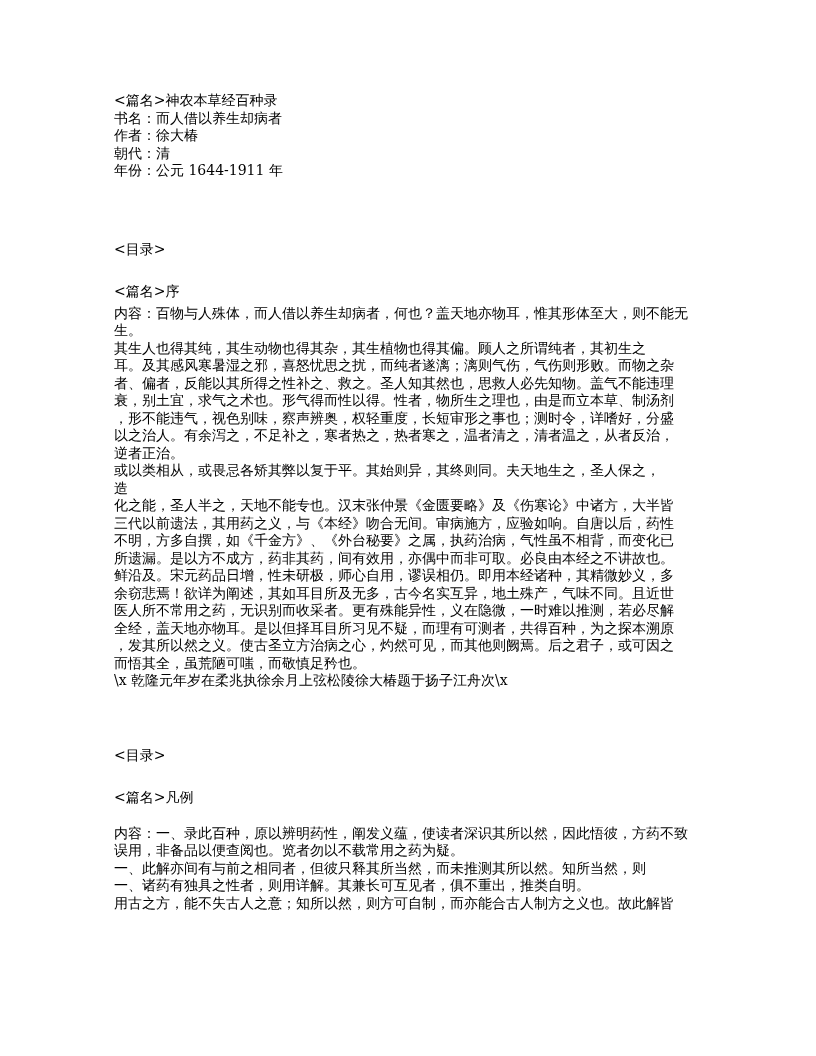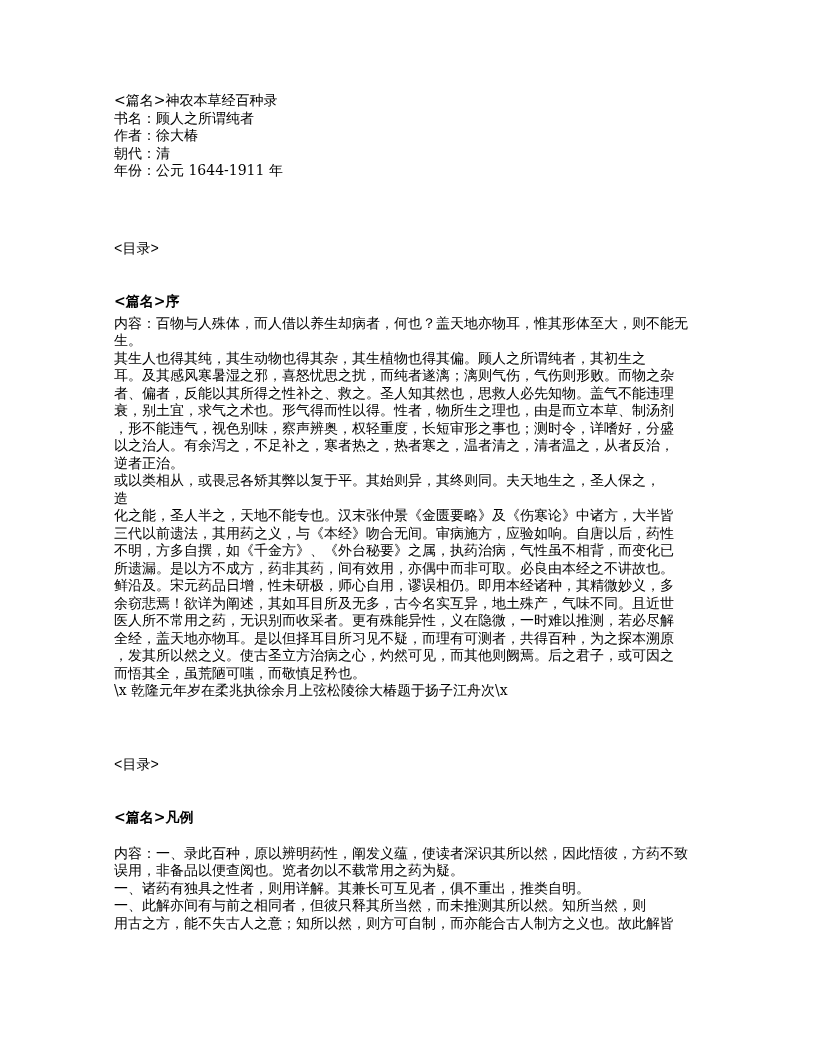--- a/index.html
+++ b/index.html
@@ -19,36 +19,36 @@
     width: 816px;
     height: 1056px;
     padding: 92px 96px 0 114px;
     font-size: 14px;
     line-height: 17.5px;
   }
   .line {
     white-space: pre-wrap;
     min-height: 17.5px;
   }
-  .toc-marker { margin-top: 0; font-family: Liberation Mono, monospace; }
+  .toc-marker { margin-top: 0; }
   .section .toc-marker { display: block; }
   .section-preface .toc-marker { margin-top: 61px; }
   .section-fanli .toc-marker { margin-top: 57px; }
-  .chapter-title { margin-top: 35px; font-weight: bold; }
+  .chapter-title { margin-top: 25px; }
   .section-content { margin-top: 4px; }
   .section-fanli .section-content { margin-top: 18px; }
 </style>
 </head>
 <body>
 
 <div class="page">
 
   <div class="header-block">
       <div class="line">&lt;篇名&gt;神农本草经百种录</div>
-      <div class="line">书名：顾人之所谓纯者</div>
+      <div class="line">书名：而人借以养生却病者</div>
       <div class="line">作者：徐大椿</div>
       <div class="line">朝代：清</div>
       <div class="line">年份：公元 1644-1911 年</div>
     </div>
 
   <section class="section section-preface">
     <div class="line toc-marker">&lt;目录&gt;</div>
     <div class="line chapter-title">&lt;篇名&gt;序</div>
     <div class="section-content">
         <div class="line">内容：百物与人殊体，而人借以养生却病者，何也？盖天地亦物耳，惟其形体至大，则不能无</div>
@@ -75,19 +75,19 @@
         <div class="line">\x 乾隆元年岁在柔兆执徐余月上弦松陵徐大椿题于扬子江舟次\x</div>
       </div>
   </section>
 
   <section class="section section-fanli">
     <div class="line toc-marker">&lt;目录&gt;</div>
     <div class="line chapter-title">&lt;篇名&gt;凡例</div>
     <div class="section-content">
         <div class="line">内容：一、录此百种，原以辨明药性，阐发义蕴，使读者深识其所以然，因此悟彼，方药不致</div>
         <div class="line">误用，非备品以便查阅也。览者勿以不载常用之药为疑。</div>
+        <div class="line">一、此解亦间有与前之相同者，但彼只释其所当然，而未推测其所以然。知所当然，则</div>
         <div class="line">一、诸药有独具之性者，则用详解。其兼长可互见者，俱不重出，推类自明。</div>
-        <div class="line">一、此解亦间有与前之相同者，但彼只释其所当然，而未推测其所以然。知所当然，则</div>
         <div class="line">用古之方，能不失古人之意；知所以然，则方可自制，而亦能合古人制方之义也。故此解皆</div>
       </div>
   </section>
 
 </div>
 
 </body></html>

